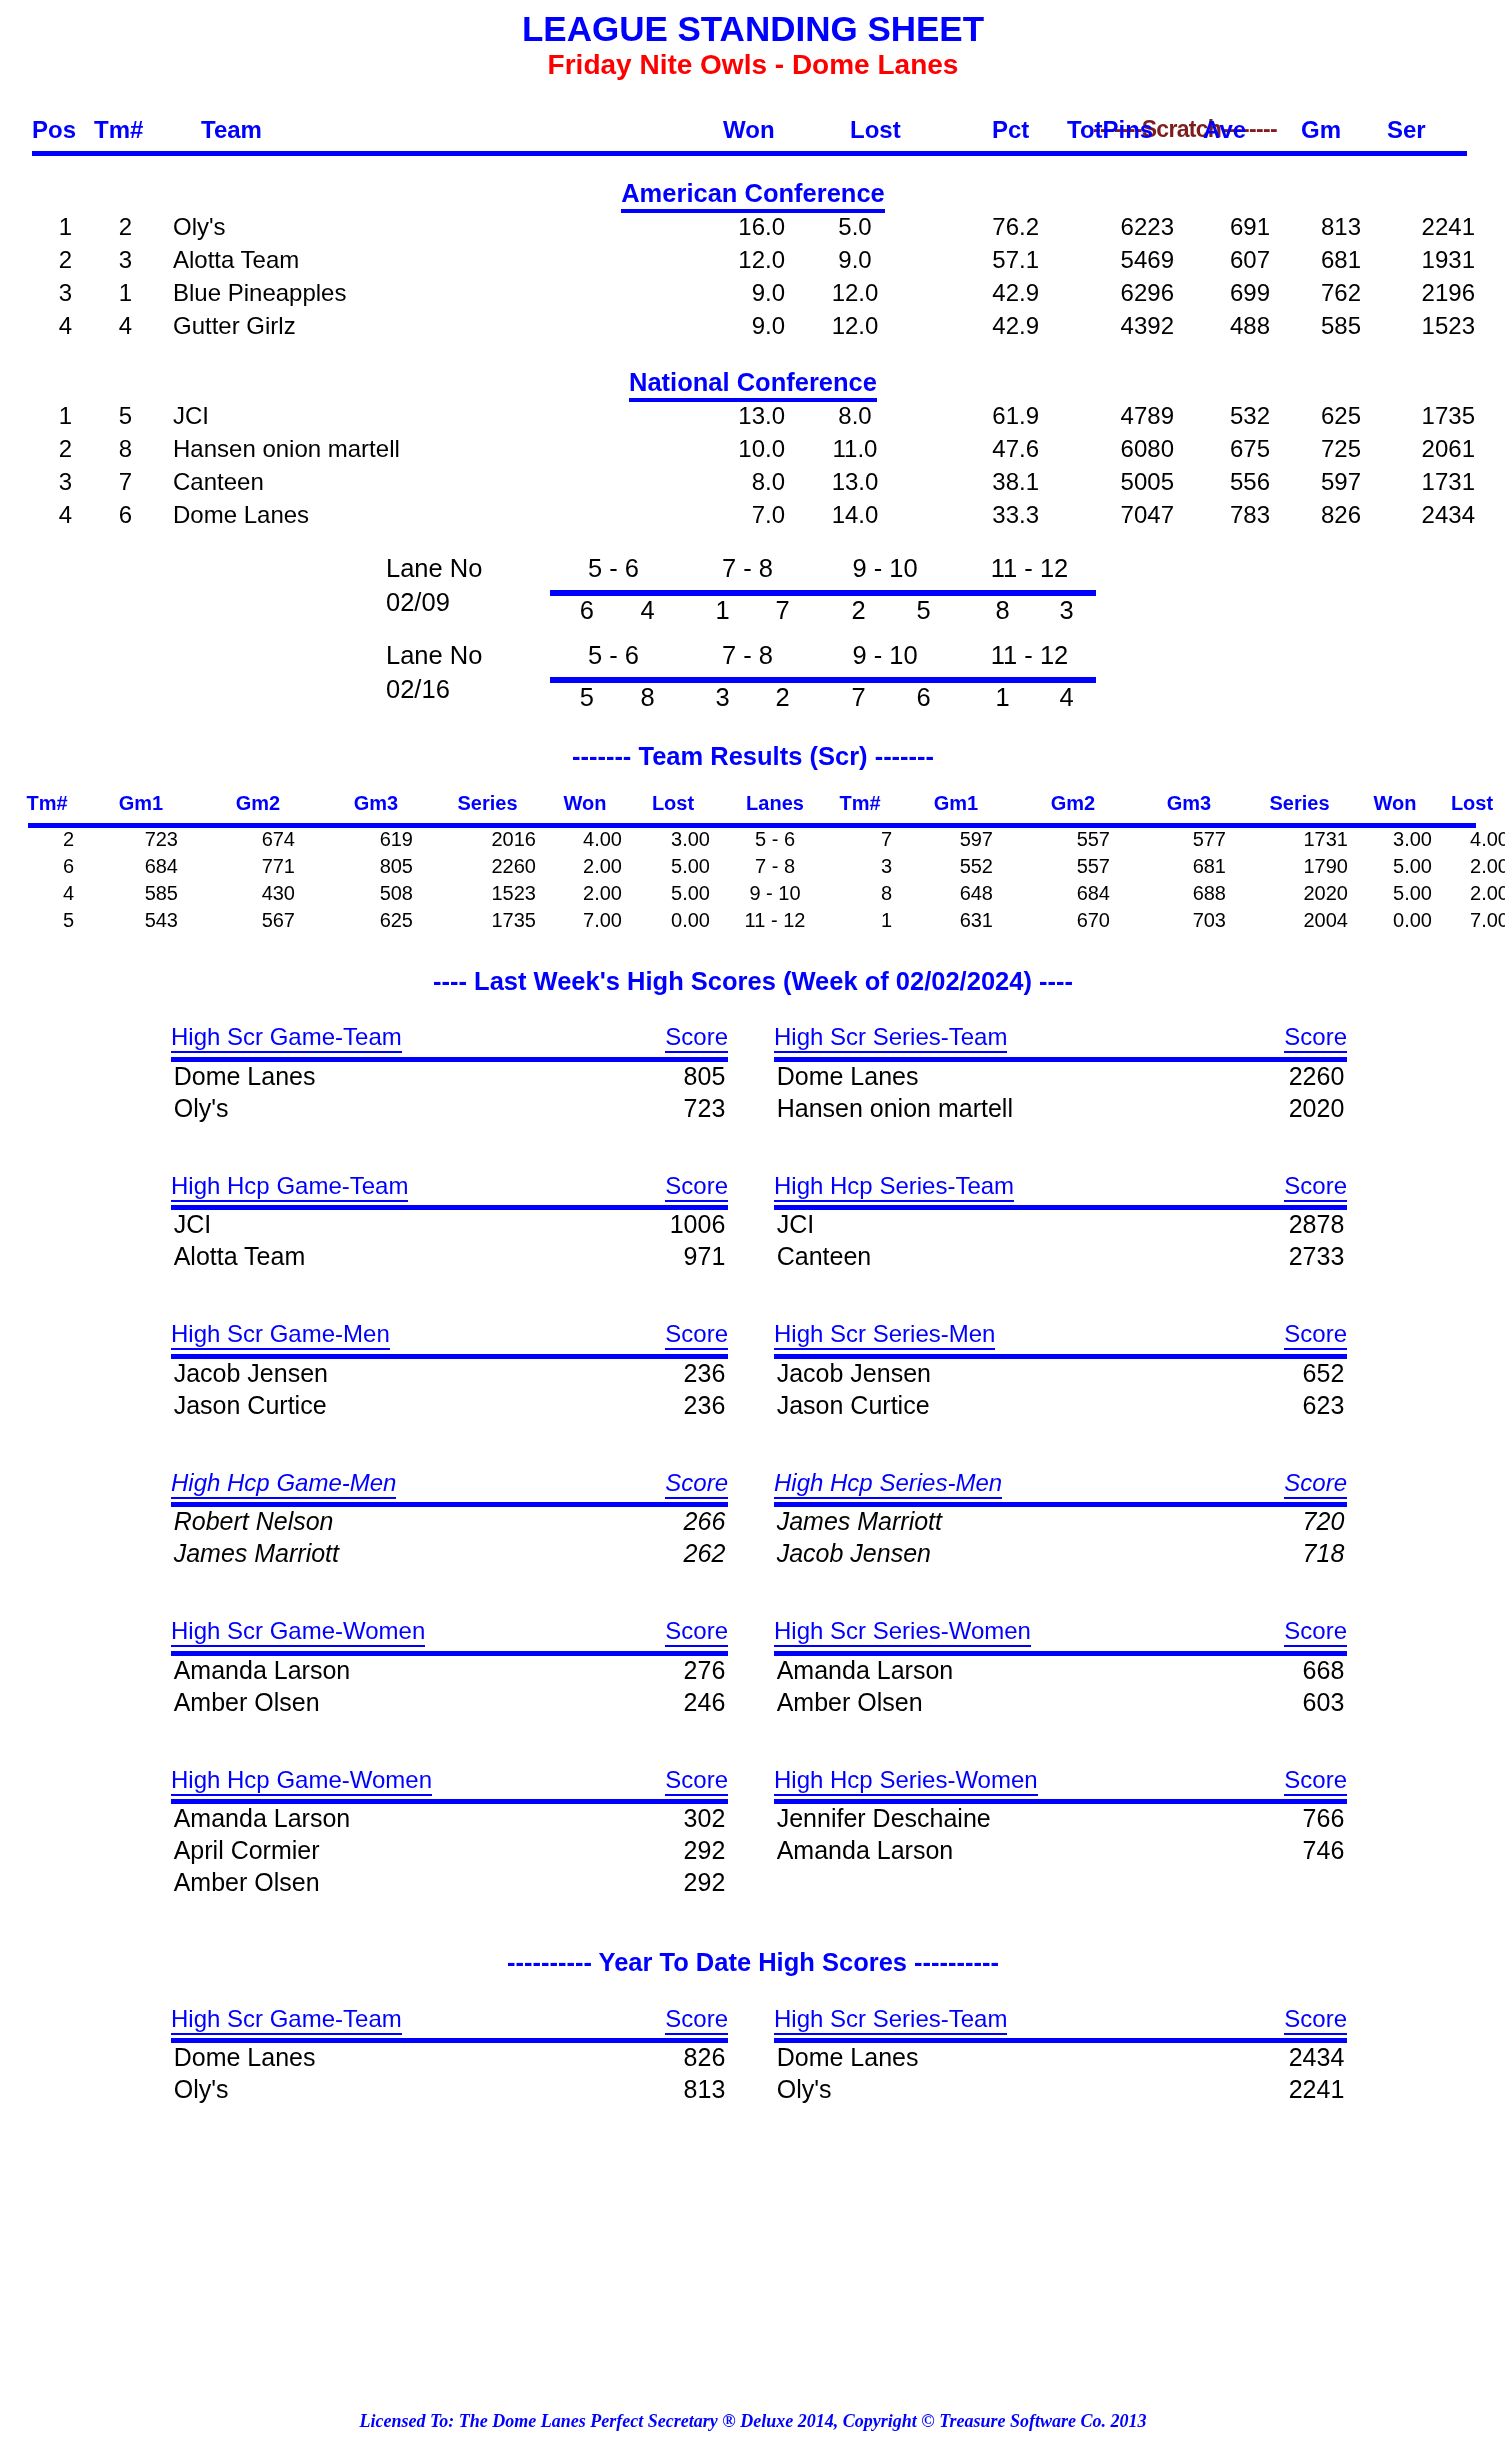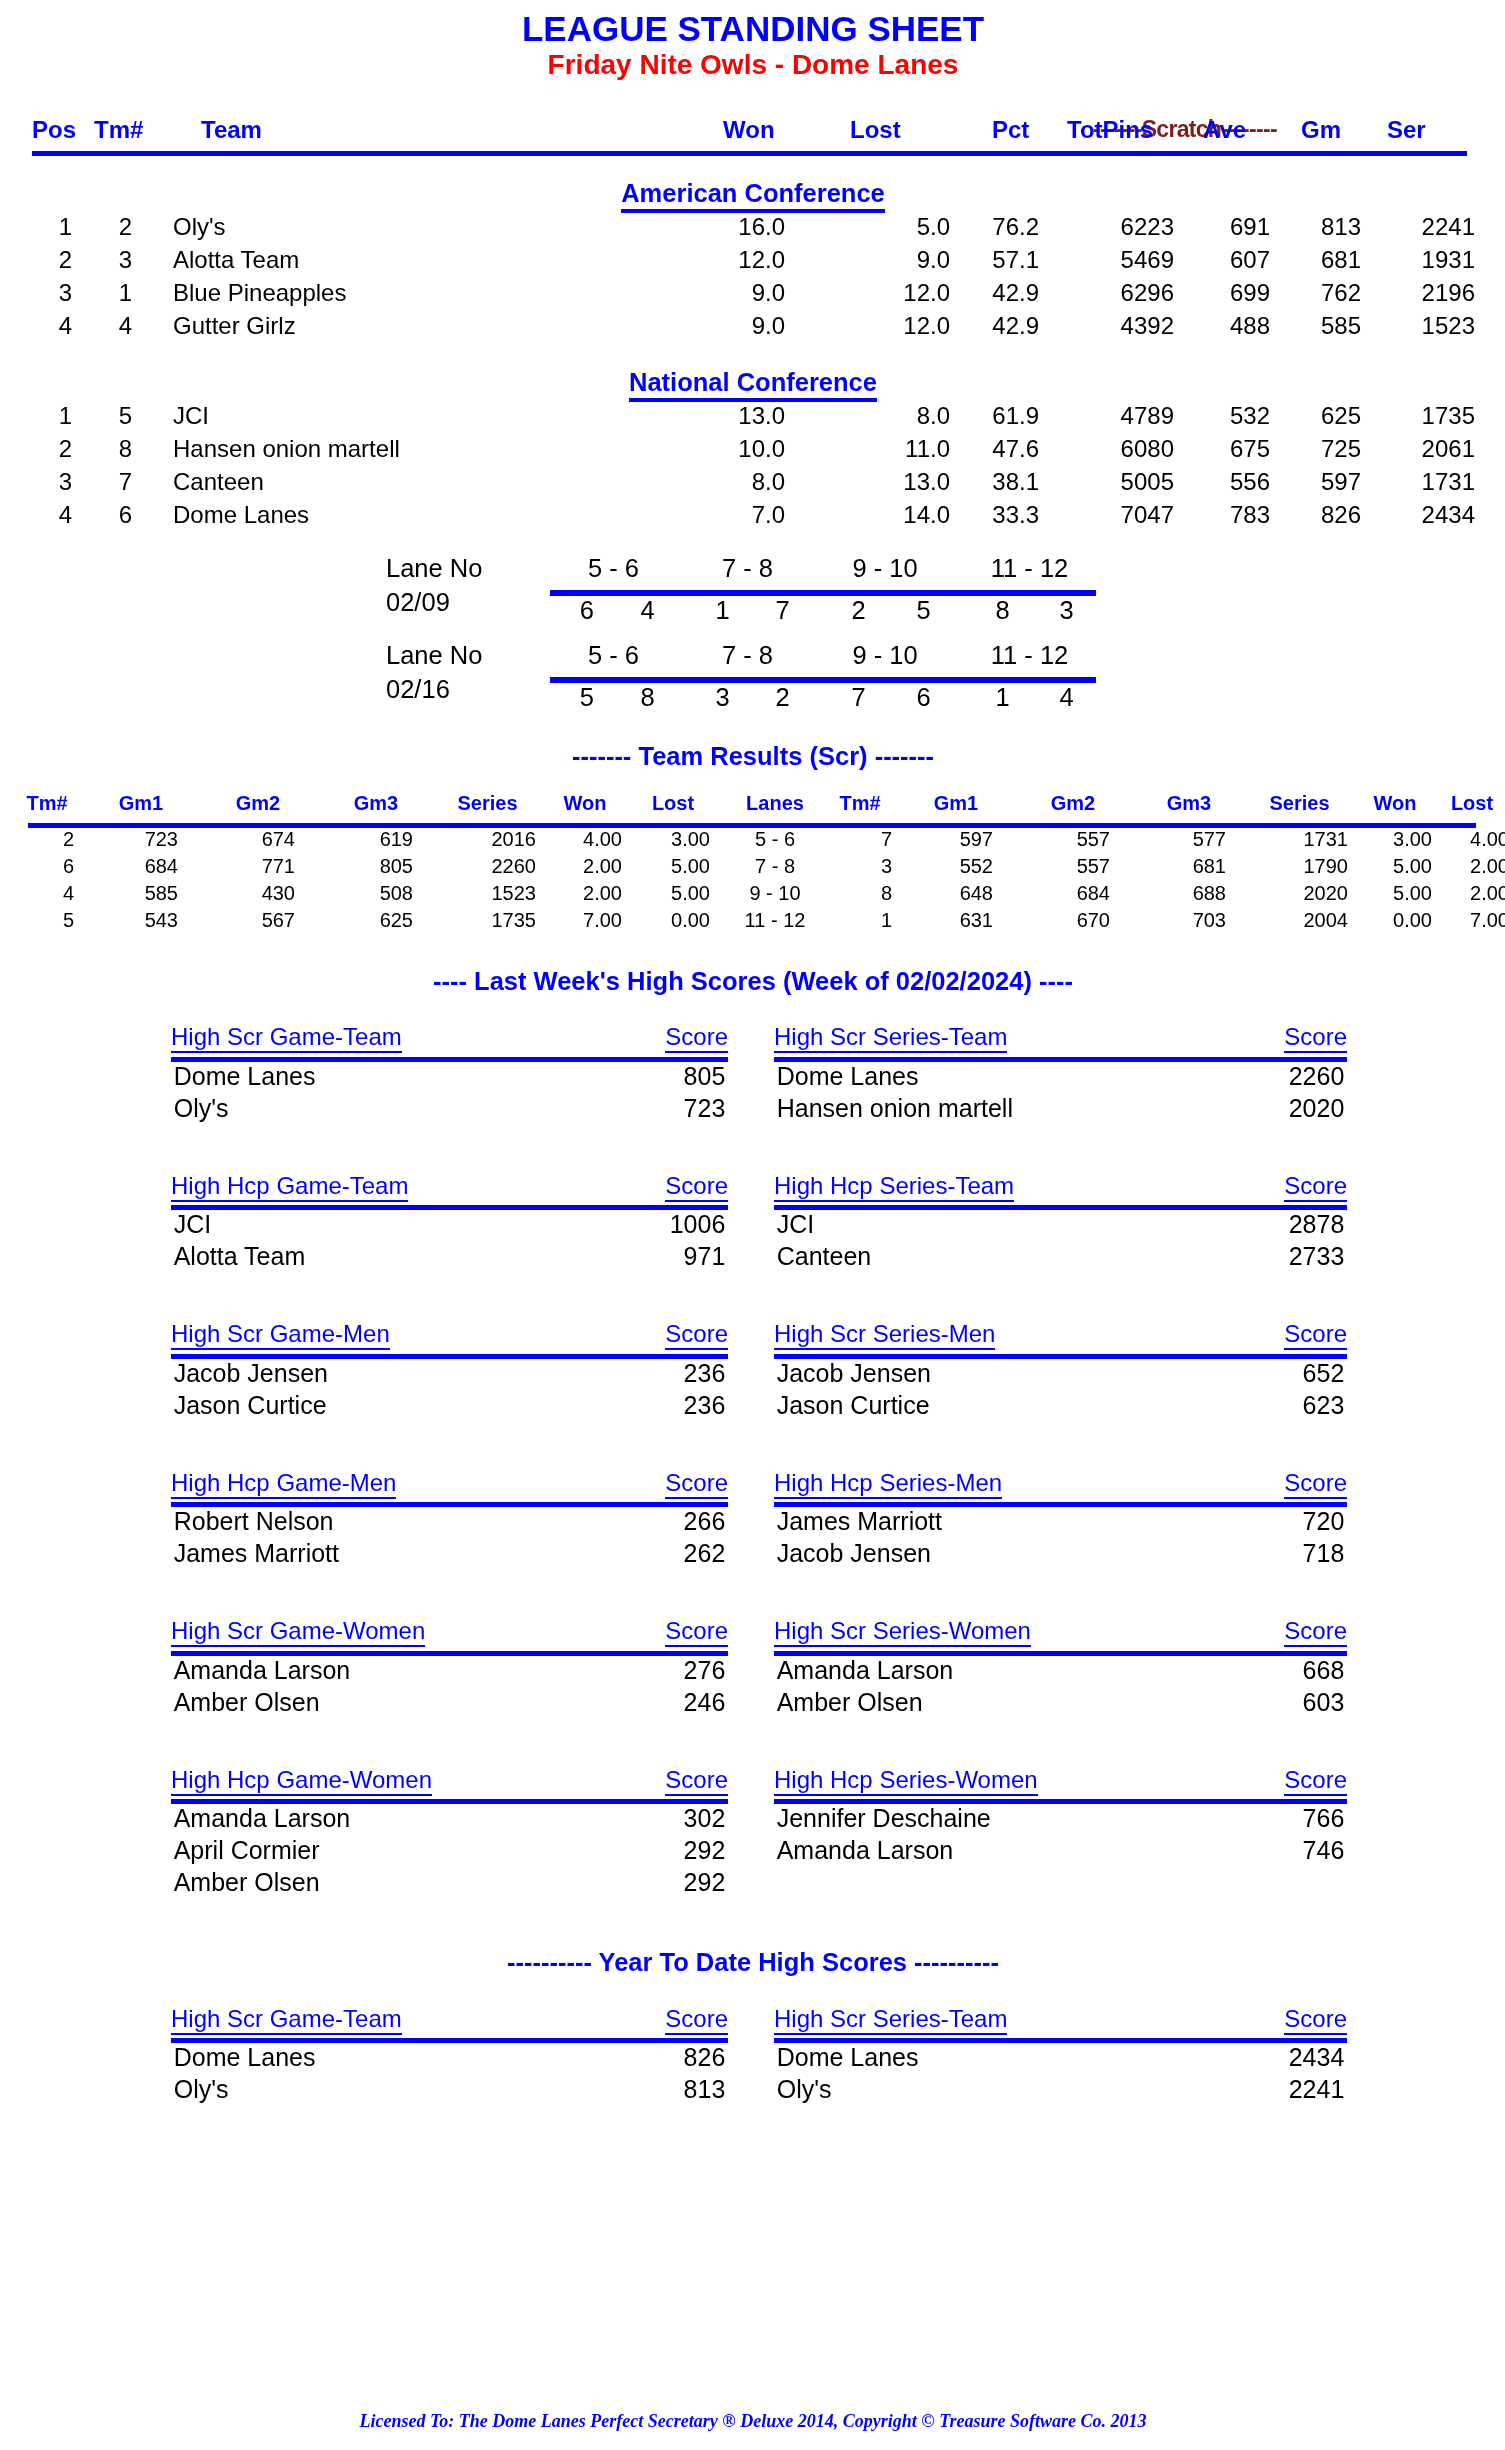--- a/index.html
+++ b/index.html
@@ -80,21 +80,21 @@
   .stand-row {
     position: relative;
     height: 33px;
     font-size: 25.5px;
   }
   
   .c-pos   { left: 32px;  width: 40px; text-align: right; }
   .c-tm    { left: 94px; width: 38px; text-align: right; }
   .c-team  { left: 173px; text-align: left; }
   .c-won   { left: 671px; width: 114px; text-align: right; }
-  .c-lost  { left: 836px; width: 114px; text-align: right; }
+  .c-lost  { left: 798px; width: 114px; text-align: center; }
   .c-pct   { left: 925px; width: 114px; text-align: right; }
   .c-tot   { left: 1053px; width: 121px; text-align: right; }
   .c-ave   { left: 1183px; width: 87px; text-align: right; }
   .c-gm    { left: 1274px; width: 87px; text-align: right; }
   .c-ser   { left: 1364px; width: 111px; text-align: right; }
 
   .h-pos  { left: 32px; }
   .h-tm   { left: 94px; }
   .h-team { left: 201px; }
   .h-won  { left: 723px; }
@@ -613,56 +613,56 @@
       <span class="nm">Jacob Jensen</span>
       <span class="sc">652</span>
     </div>
     <div class="hs-row">
       <span class="nm">Jason Curtice</span>
       <span class="sc">623</span>
     </div>
   </div>
 </div>
 
+<div class="hs-pair" style="height:127px;margin-top:21.5px;font-style:italic;">
+  <div class="hs-panel hs-left">
+    <div class="hs-head">
+      <span class="title">High Hcp Game-Men</span>
+      <span class="score-lbl">Score</span>
+    </div>
+    <div class="hs-rule"></div>
+    <div class="hs-row">
+      <span class="nm">Robert Nelson</span>
+      <span class="sc">266</span>
+    </div>
+    <div class="hs-row">
+      <span class="nm">James Marriott</span>
+      <span class="sc">262</span>
+    </div>
+  </div>
+  <div class="hs-panel hs-right">
+    <div class="hs-head">
+      <span class="title">High Hcp Series-Men</span>
+      <span class="score-lbl">Score</span>
+    </div>
+    <div class="hs-rule"></div>
+    <div class="hs-row">
+      <span class="nm">James Marriott</span>
+      <span class="sc">720</span>
+    </div>
+    <div class="hs-row">
+      <span class="nm">Jacob Jensen</span>
+      <span class="sc">718</span>
+    </div>
+  </div>
+</div>
+
 <div class="hs-pair" style="height:127px;margin-top:21.5px;">
   <div class="hs-panel hs-left">
     <div class="hs-head">
-      <span class="title">High Hcp Game-Men</span>
-      <span class="score-lbl">Score</span>
-    </div>
-    <div class="hs-rule"></div>
-    <div class="hs-row">
-      <span class="nm">Robert Nelson</span>
-      <span class="sc">266</span>
-    </div>
-    <div class="hs-row">
-      <span class="nm">James Marriott</span>
-      <span class="sc">262</span>
-    </div>
-  </div>
-  <div class="hs-panel hs-right">
-    <div class="hs-head">
-      <span class="title">High Hcp Series-Men</span>
-      <span class="score-lbl">Score</span>
-    </div>
-    <div class="hs-rule"></div>
-    <div class="hs-row">
-      <span class="nm">James Marriott</span>
-      <span class="sc">720</span>
-    </div>
-    <div class="hs-row">
-      <span class="nm">Jacob Jensen</span>
-      <span class="sc">718</span>
-    </div>
-  </div>
-</div>
-
-<div class="hs-pair" style="height:127px;margin-top:21.5px;">
-  <div class="hs-panel hs-left">
-    <div class="hs-head">
       <span class="title">High Scr Game-Women</span>
       <span class="score-lbl">Score</span>
     </div>
     <div class="hs-rule"></div>
     <div class="hs-row">
       <span class="nm">Amanda Larson</span>
       <span class="sc">276</span>
     </div>
     <div class="hs-row">
       <span class="nm">Amber Olsen</span>

